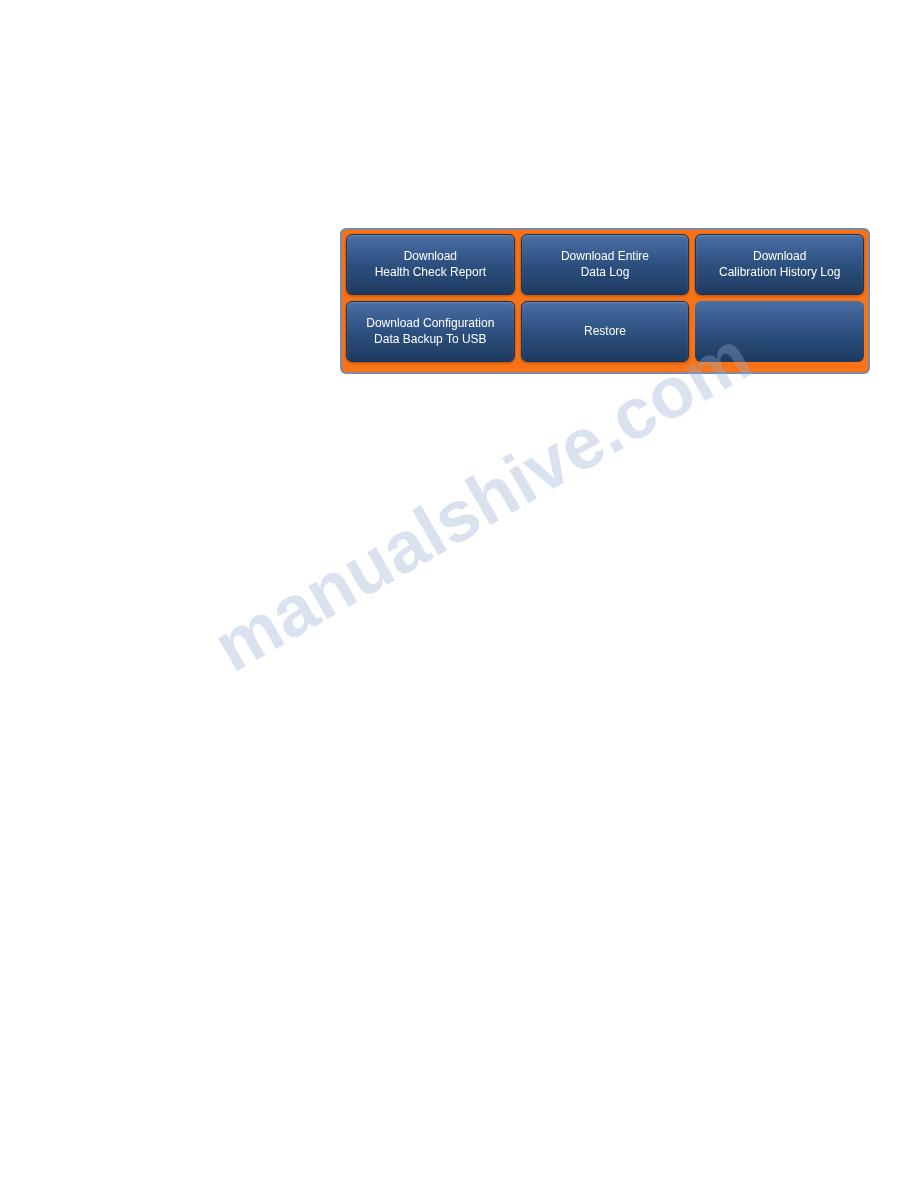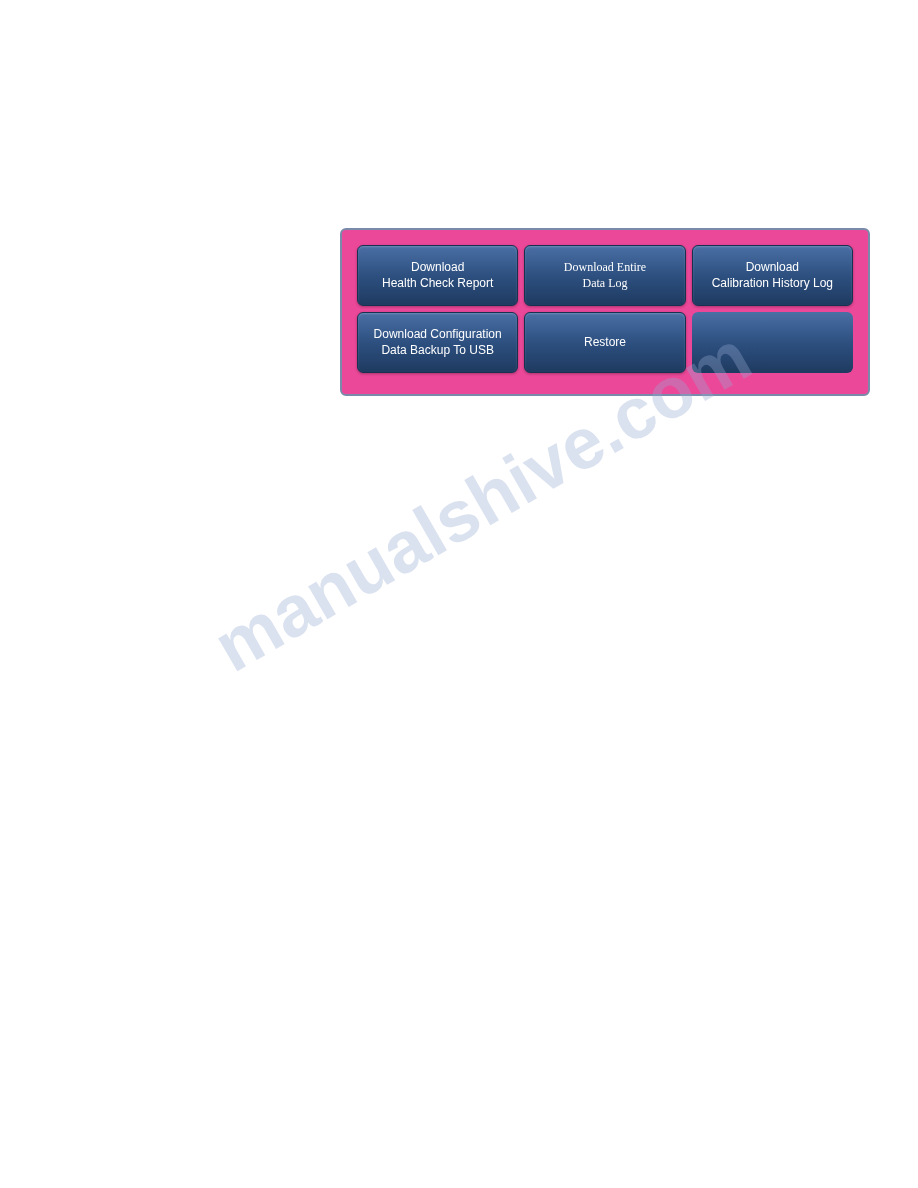--- a/index.html
+++ b/index.html
@@ -15,24 +15,24 @@
       font-family: Arial, sans-serif;
       position: relative;
       overflow: hidden;
     }
 
     .panel-container {
       position: absolute;
       top: 228px;
       left: 340px;
       width: 530px;
-      background-color: #ec4899;
+      background-color: #f97316;
       border: 2px solid #7a8aaa;
       border-radius: 6px;
-      padding: 15px;
+      padding: 4px;
       display: grid;
       grid-template-columns: repeat(3, 1fr);
       grid-template-rows: repeat(3, auto);
       gap: 6px;
     }
 
     .btn {
       background: linear-gradient(180deg, #4a6fa5 0%, #2d5080 50%, #1e3a60 100%);
       border: 1px solid #1a3050;
       border-radius: 6px;
@@ -74,21 +74,21 @@
 <body>
 
 <div class="panel-container">
 
   <button class="btn">
     <span style="white-space: pre-line;">Download
 Health Check Report</span>
   </button>
 
   <button class="btn">
-    <span style="white-space: pre-line; font-family: Liberation Serif, serif;">Download Entire
+    <span style="white-space: pre-line;">Download Entire
 Data Log</span>
   </button>
 
 
 
   <button class="btn">
     <span style="white-space: pre-line;">Download
 Calibration History Log</span>
   </button>
 

